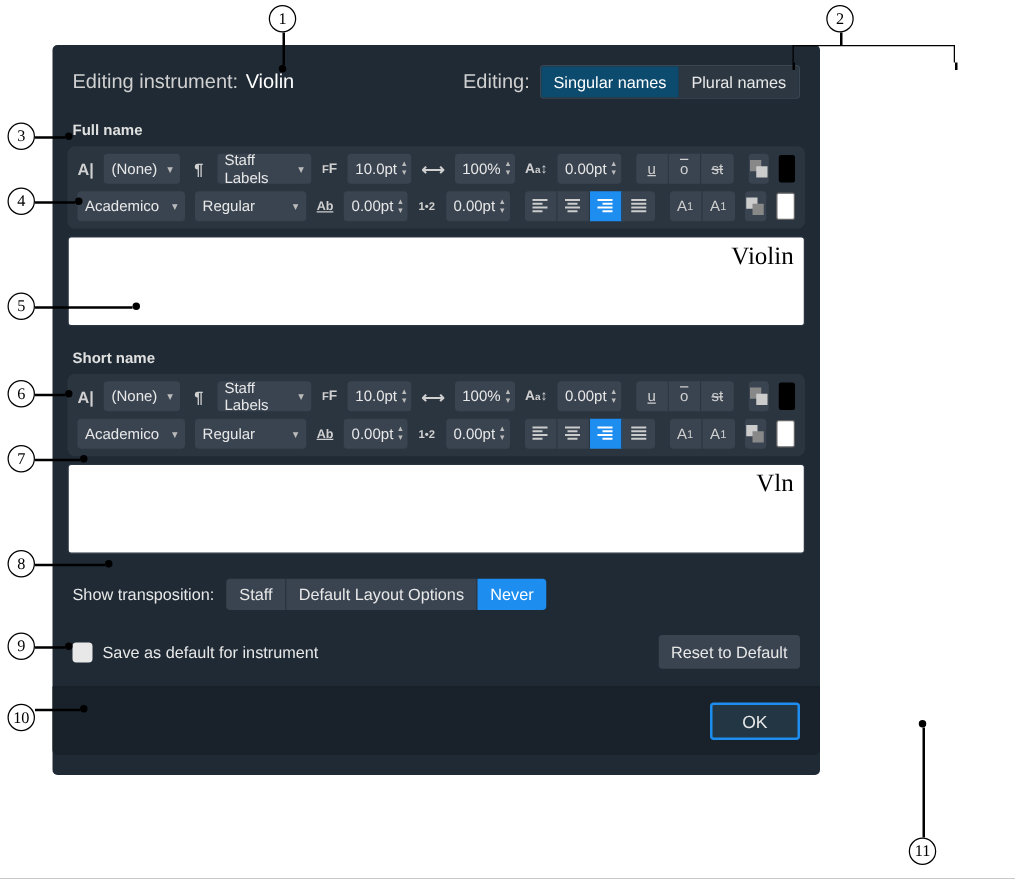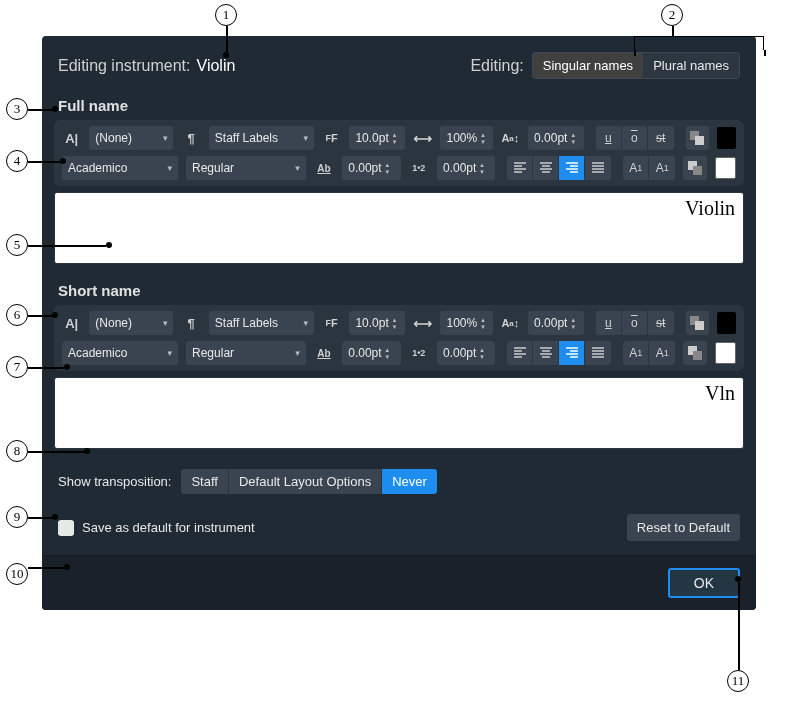--- a/index.html
+++ b/index.html
@@ -9,38 +9,38 @@
     width: 812px;
     height: 703px;
     position: relative;
     font-size: 13px;
     color: #e8e8e8;
   }
   .dialog {
     position: absolute;
     left: 42px;
     top: 36px;
-    width: 714px;
+    width: 614px;
     background: #1f2a34;
     border-radius: 4px;
-    padding-bottom: 0;
+    padding-bottom: 16px;
   }
   .header {
     display: flex;
     align-items: center;
     padding: 16px 16px 10px 16px;
   }
   .header-title-label { font-size: 16px; color: #d0d0d0; margin-right: 6px;}
   .header-title-value { font-size: 16px; color: #fff; }
   .header-spacer { flex: 1; }
   .editing-label { font-size: 16px; color: #d0d0d0; margin-right:8px;}
   .tabset { display:flex; border:1px solid #3b4854; border-radius:3px; overflow:hidden;}
   .tab { padding: 5px 10px; font-size:13px; background:#2c3742; color:#e8e8e8;}
-  .tab.active { background:#404040; color:#fff;}
-  .section-label { padding: 8px 16px 6px 16px; font-size: 15px; font-weight:600; color:#e0e0e0;}
+  .tab.active { background:#0c4a6e; color:#fff;}
+  .section-label { padding: 8px 16px 6px 16px; font-size: 12px; font-weight:600; color:#e0e0e0;}
   .options-block {
     margin: 0 12px 6px 12px;
     background:#2b3540;
     border-radius:6px;
     padding:6px 8px;
     display:flex;
     flex-direction:column;
     gap:6px;
   }
   .opt-row { display:flex; align-items:center; gap:8px; }

